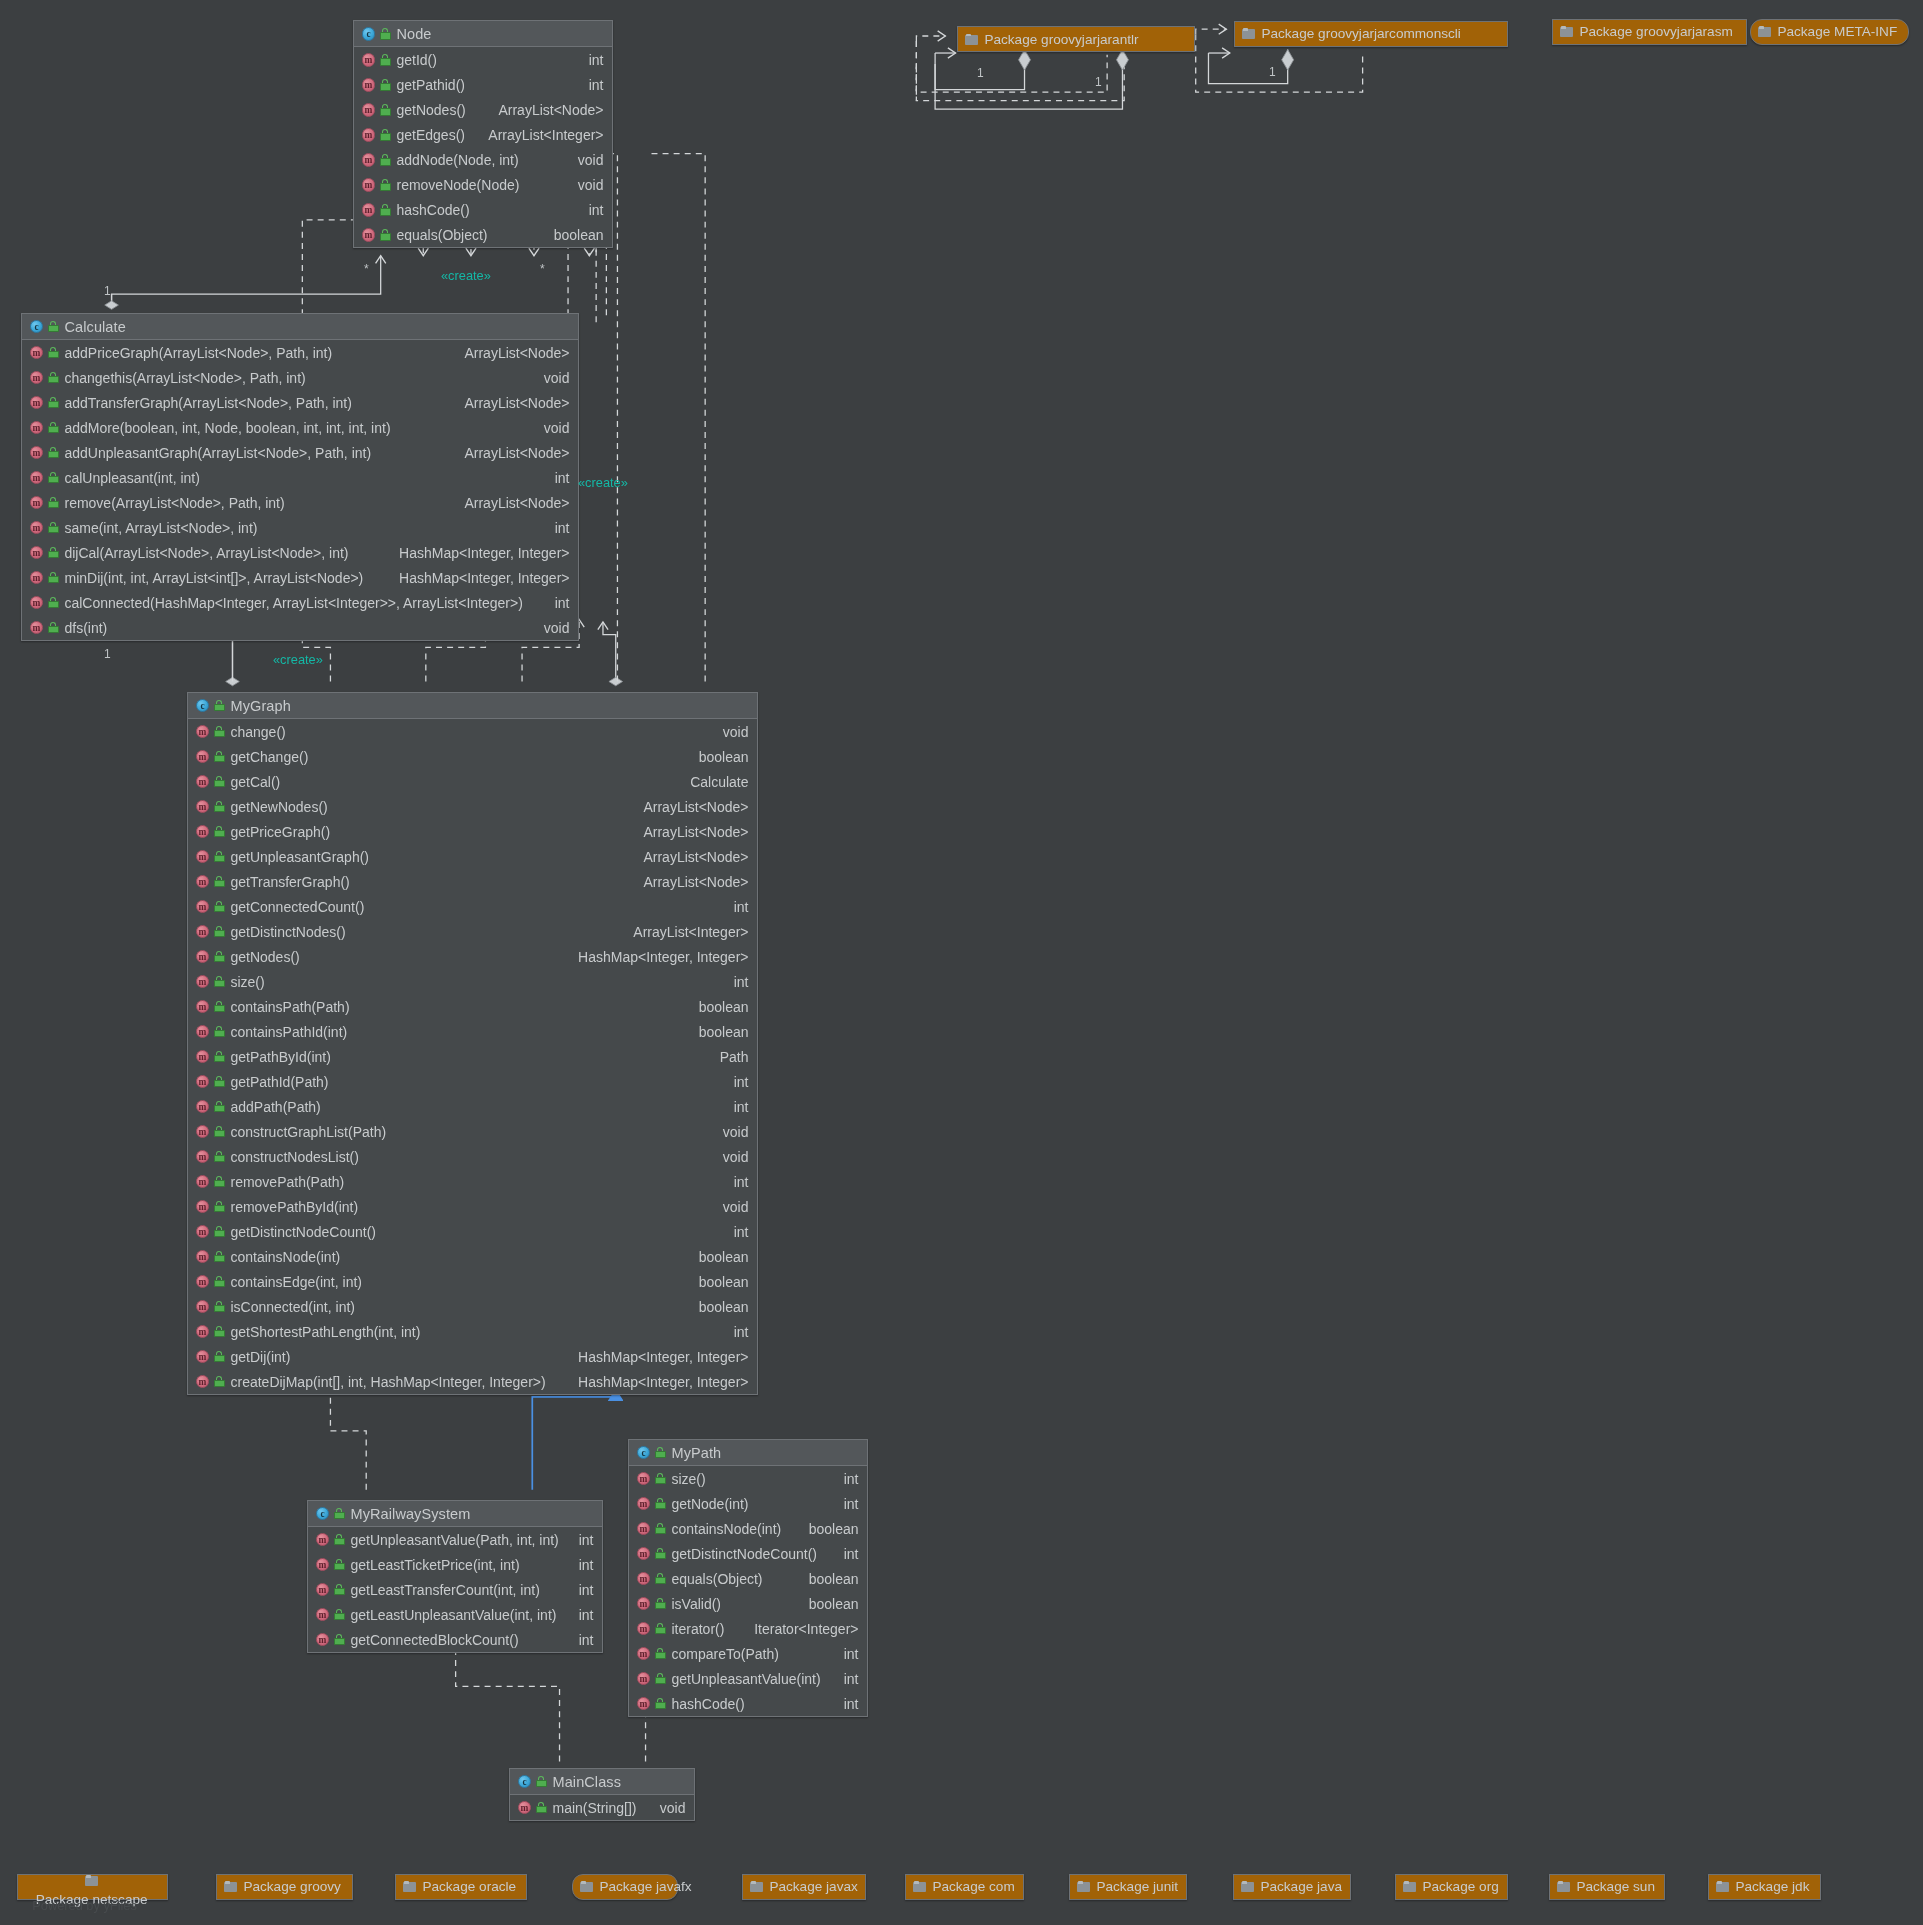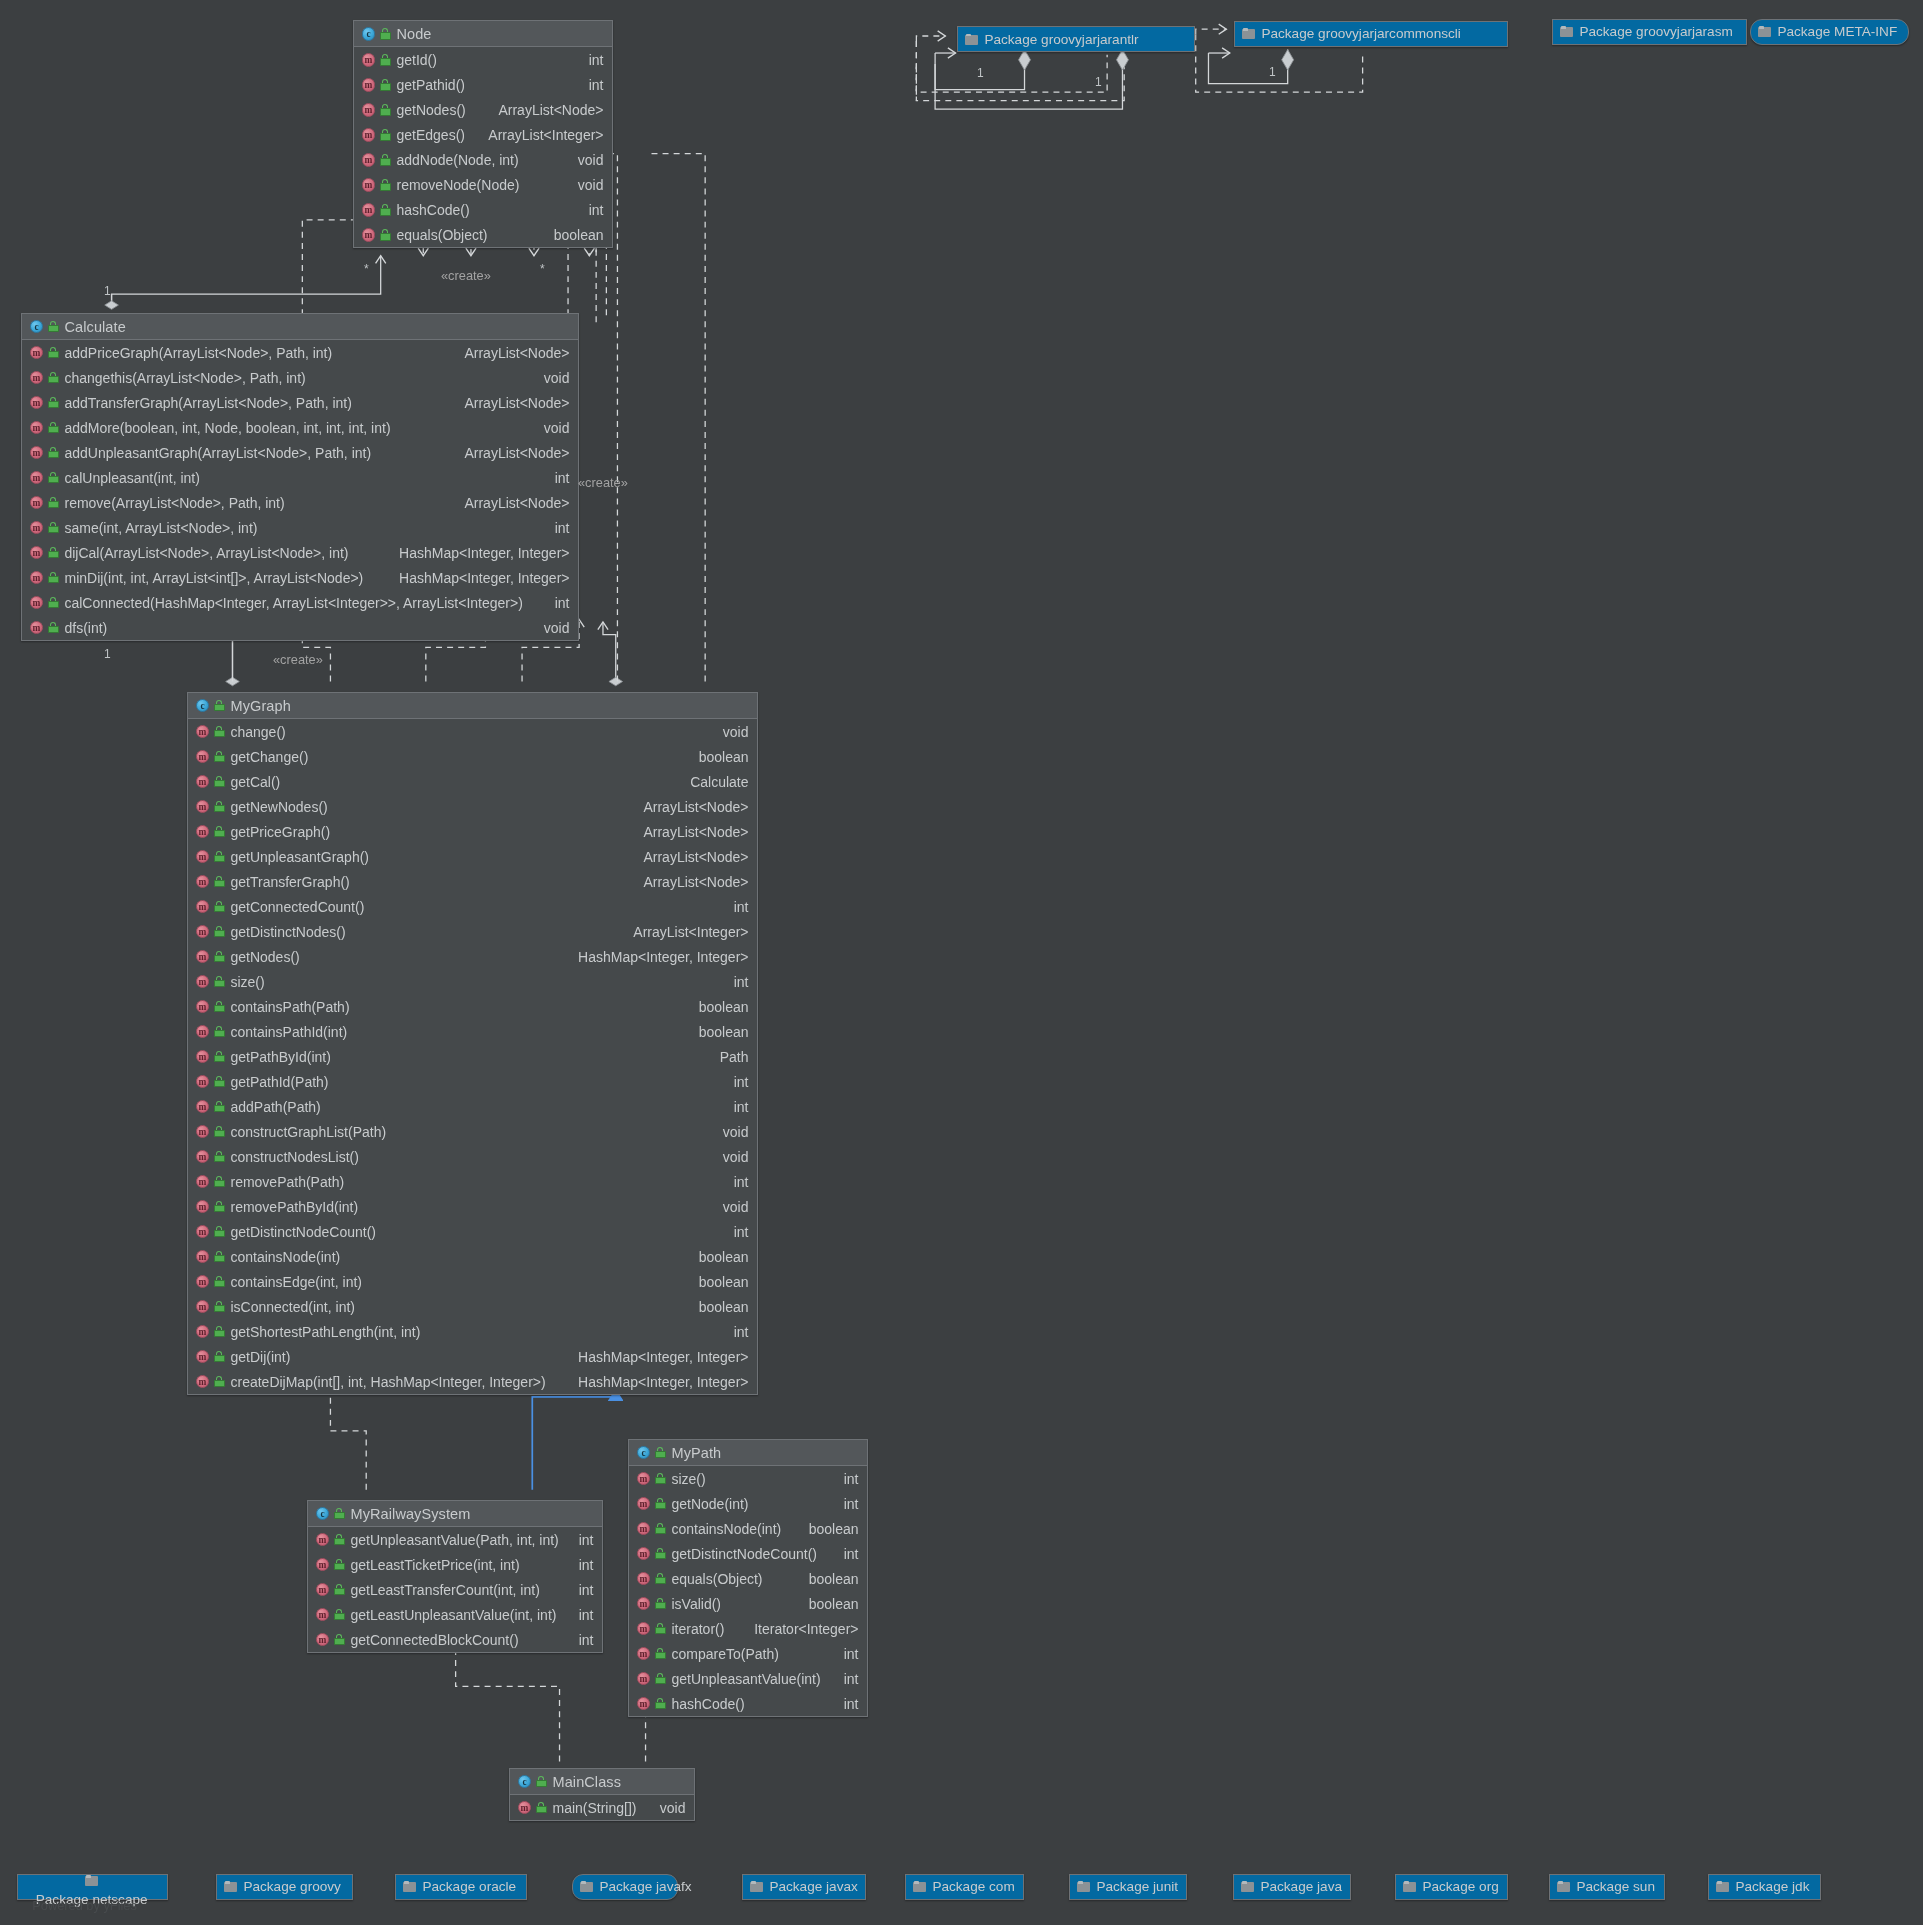--- a/index.html
+++ b/index.html
@@ -123,21 +123,21 @@
     border: 0.9px solid #357a35;
     border-radius: 0.9px;
     box-sizing: border-box;
   }
 
   
   .pkg {
     position: absolute;
     height: 25.6px;
     border: 0.9px solid #6e7276;
-    background: #0369a1;
+    background: #a16207;
     box-sizing: border-box;
     display: flex;
     align-items: center;
     padding: 0 8.5px 0 6.8px;
     gap: 6px;
     box-shadow: 0 0.9px 1.7px rgba(0,0,0,0.35);
   }
   .pkg-label {
     color: #c8cbcd;
     font-size: 13.6px;
@@ -161,21 +161,21 @@
     position: absolute;
     left: 0.9px; top: 0px;
     width: 5.1px; height: 2.6px;
     background: #b3b9bc;
     border-radius: 0.9px 0.9px 0 0;
   }
 
   
   .edge-label {
     position: absolute;
-    color: #a3a3a3;
+    color: #14b8a6;
     font-size: 12.8px;
     white-space: nowrap;
   }
   .mult-label {
     position: absolute;
     color: #c0c4c6;
     font-size: 12px;
     white-space: nowrap;
   }
   .watermark {

